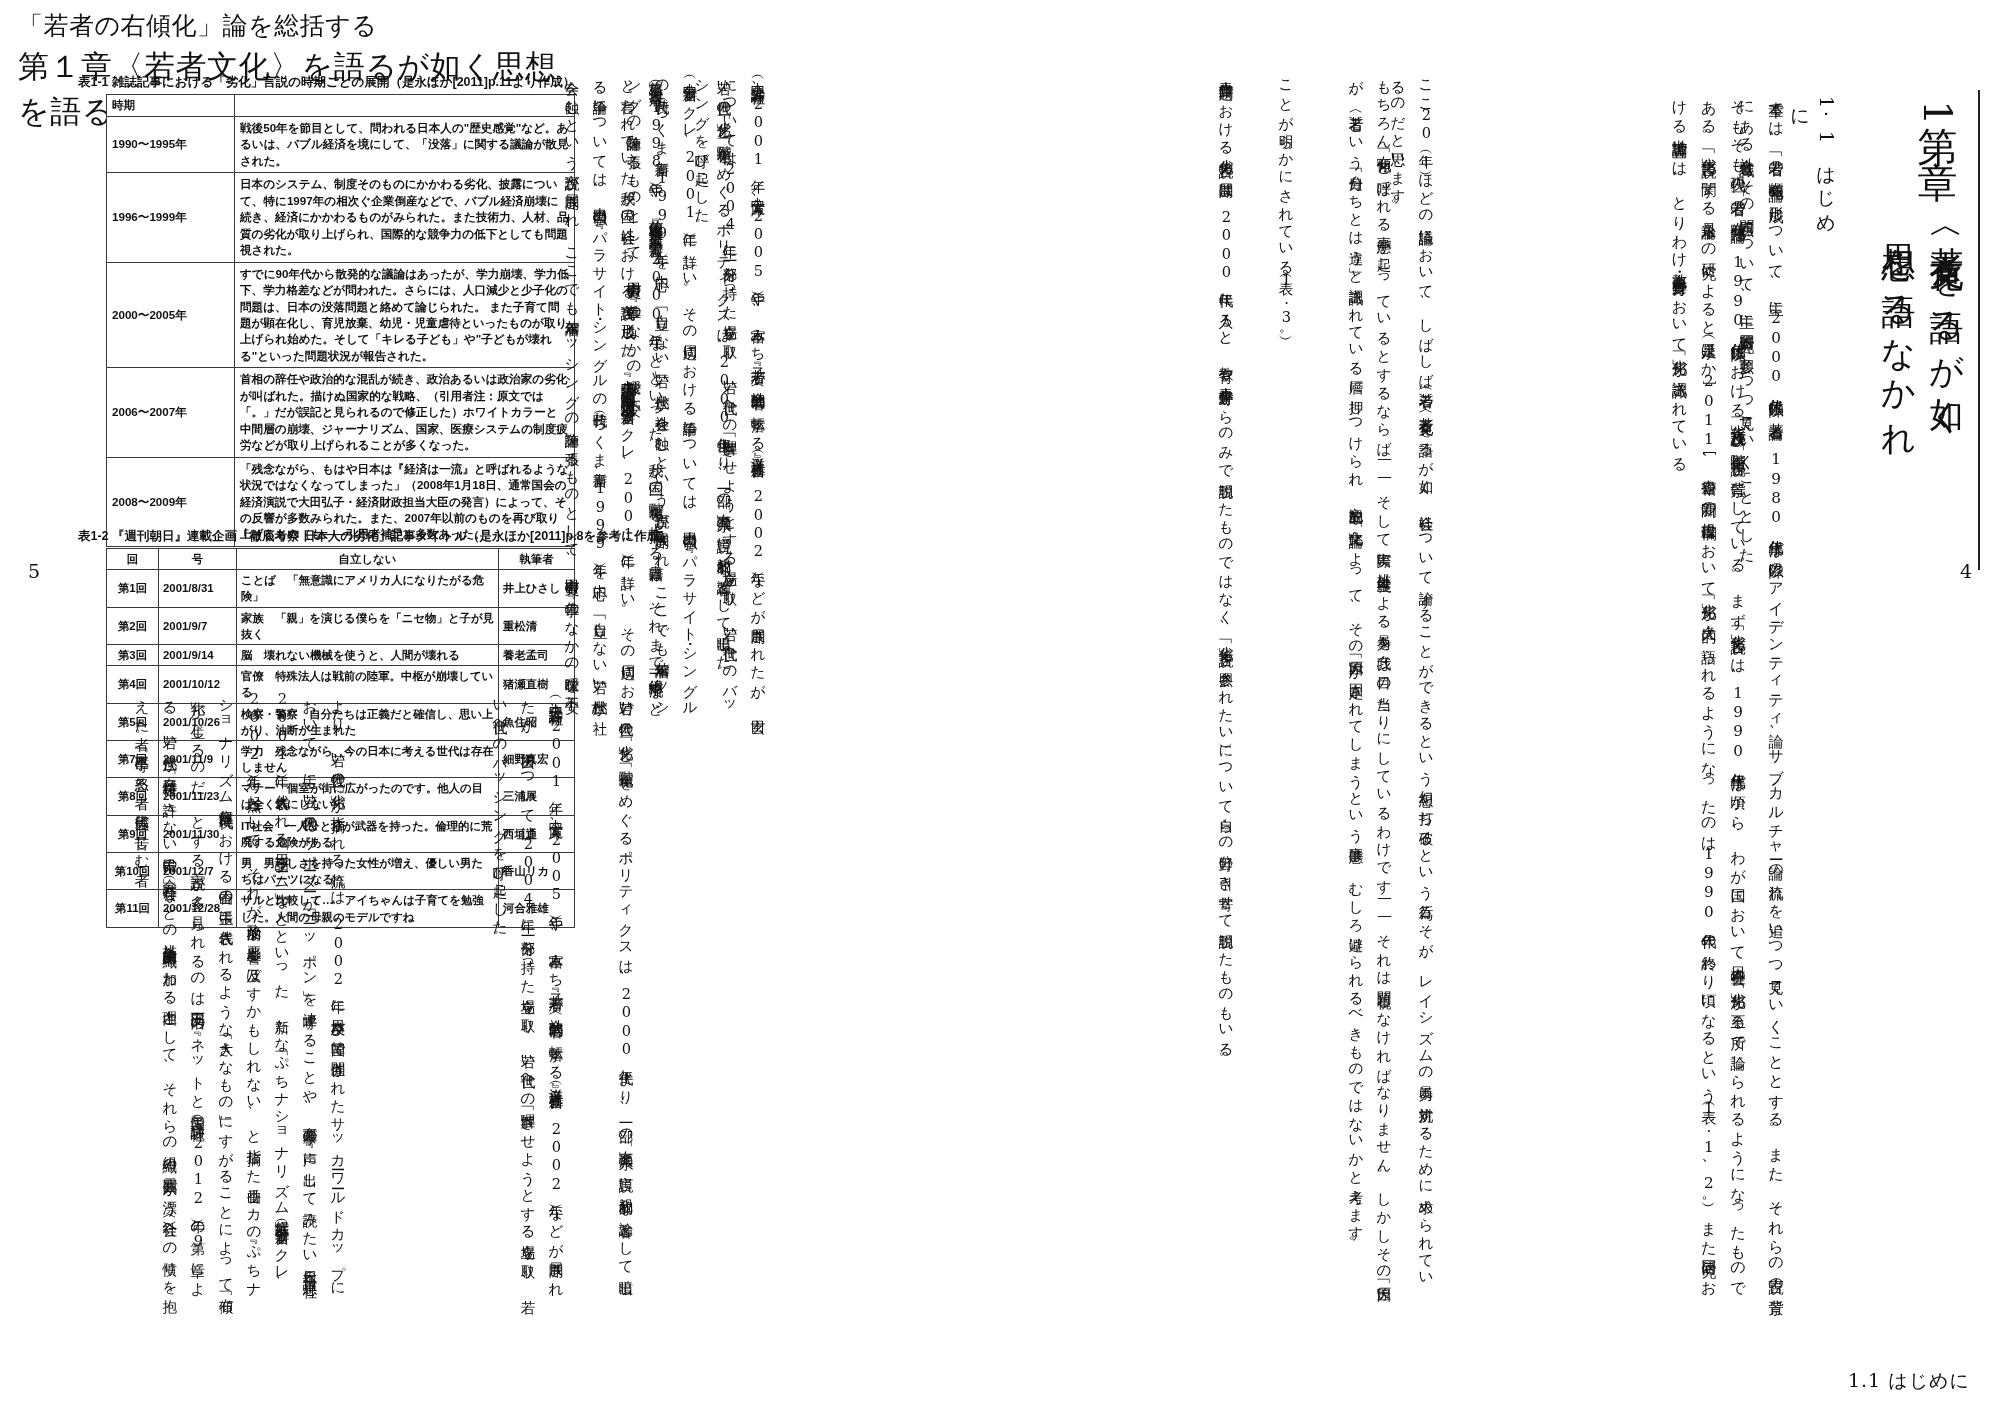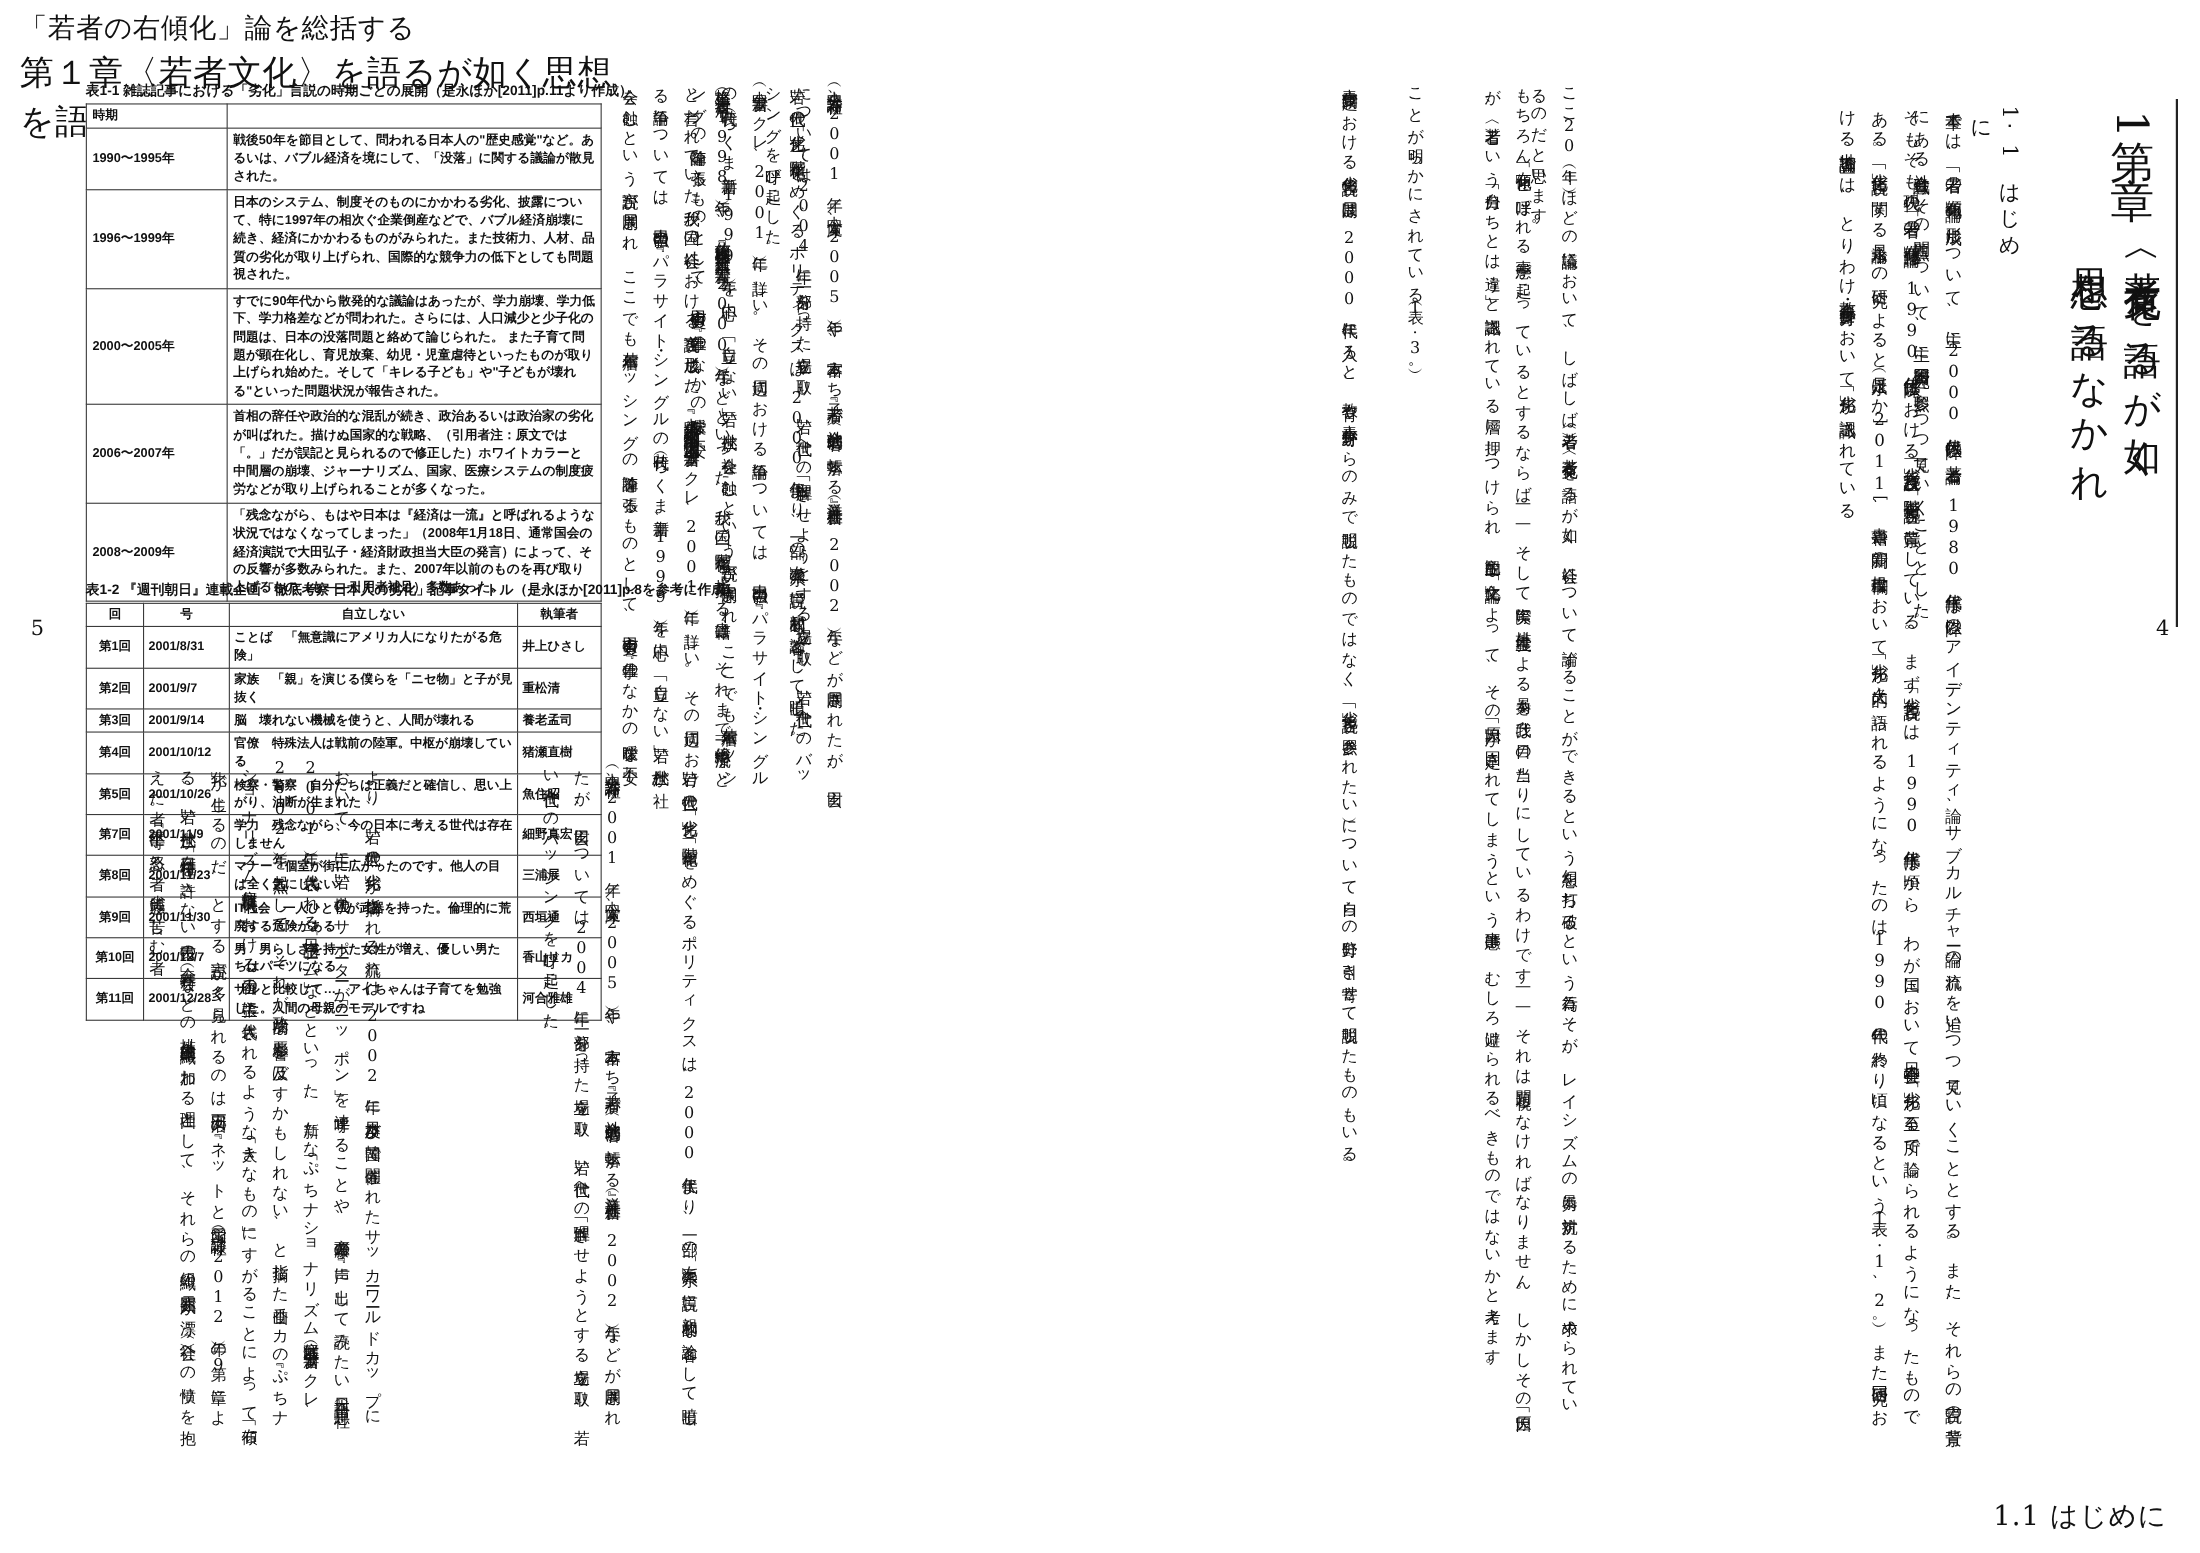--- a/index.html
+++ b/index.html
@@ -29,35 +29,36 @@
     position:absolute;
     font-family:"DejaVu Serif","Liberation Serif",serif;
     font-size:19px;color:#111;
   }
   .folio-left{left:28px;top:560px;}
   .folio-right{right:28px;top:560px;}
 
   .footer-note{
     position:absolute;right:30px;bottom:18px;
     font-family:"DejaVu Serif","Liberation Serif",serif;
-    font-size:25px;letter-spacing:1px;
+    font-size:19px;letter-spacing:1px;
   }
 
   
   .tbl-wrap{position:absolute;}
   .tbl-cap{
     font-size:12.5px;font-weight:bold;
     margin-bottom:3px;white-space:nowrap;
     font-family:"Liberation Sans","DejaVu Sans",sans-serif;
     text-align:center;
   }
   table.doc{
     border-collapse:collapse;
     table-layout:fixed;
     background:#fff;
+    margin-left:28px;
   }
   table.doc td,table.doc th{
     border:1.4px solid #3a3a3a;
     font-size:11.6px;
     line-height:1.42;
     padding:3px 5px;
     vertical-align:middle;
     font-weight:bold;
     font-family:"Liberation Sans","DejaVu Sans",sans-serif;
     word-break:break-all;

